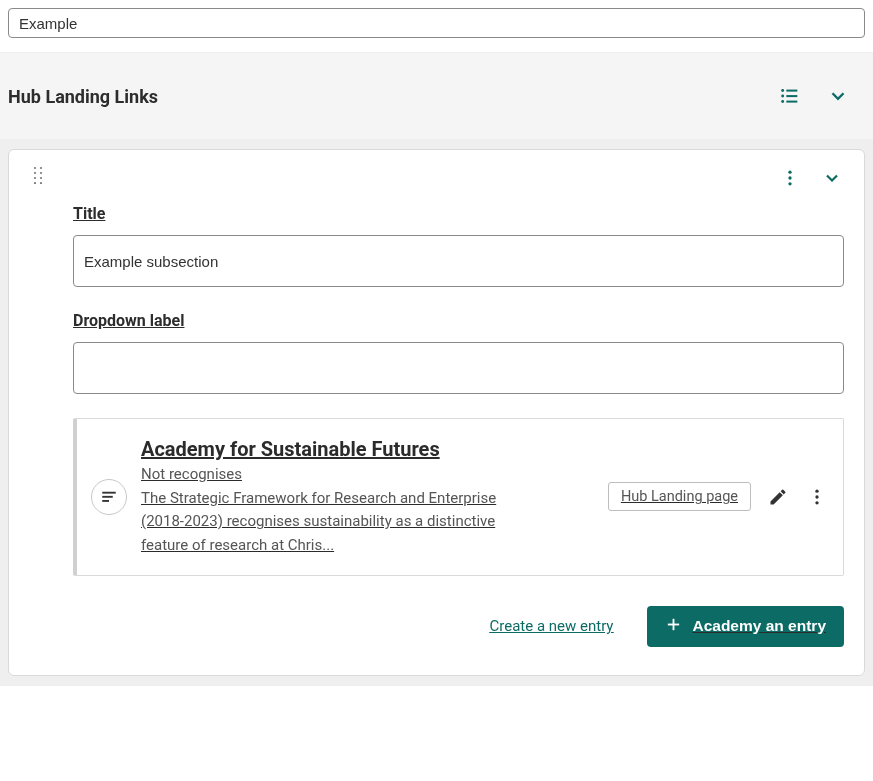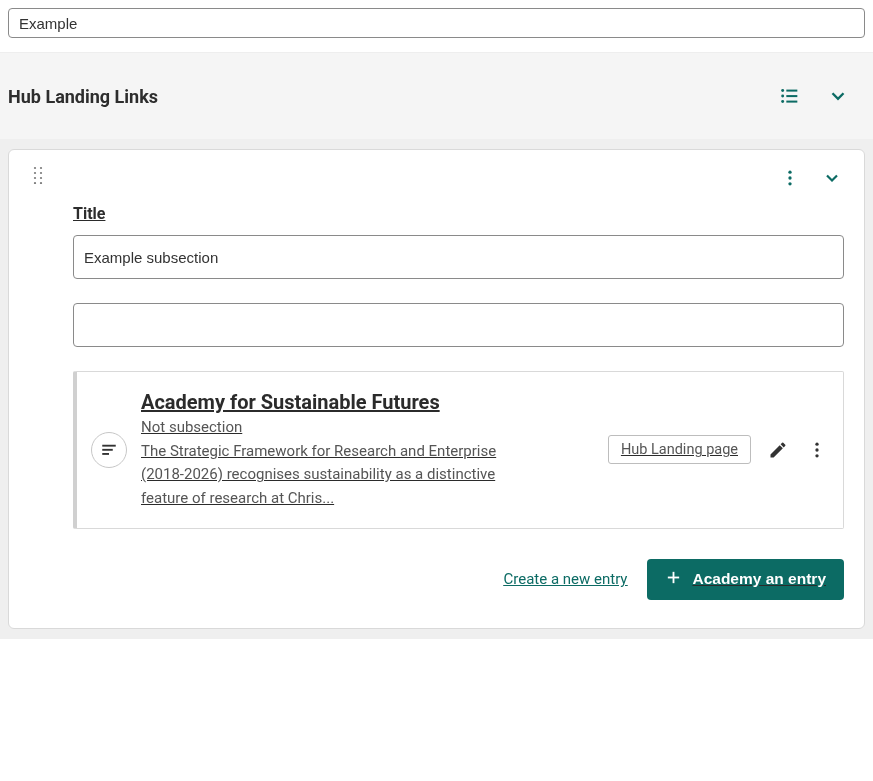--- a/index.html
+++ b/index.html
@@ -87,21 +87,21 @@
     font-size: 16px;
     font-weight: 700;
     color: #2d2d2d;
     margin-bottom: 12px;
     display: flex;
     justify-content: space-between;
     align-items:center;
   }
   .text-input {
     width: 100%;
-    height: 44px;
+    height: 52px;
     border: 1px solid #8a8a8a;
     border-radius: 4px;
     padding: 0 10px;
     font-size: 15px;
     color: #333;
     outline: none;
     margin-bottom: 24px;
   }
   .link-entry {
     display:flex;
@@ -155,21 +155,21 @@
     border-radius: 3px;
     padding: 5px 12px;
     font-size: 14.5px;
     color: #555;
     background:#fff;
   }
   .card-actions {
     display:flex;
     justify-content:flex-end;
     align-items:center;
-    gap: 20px;
+    gap: 34px;
     margin-top: 30px;
   }
   .link-primary {
     color: #0c6b64;
     text-decoration: underline;
     font-size: 15px;
     cursor:pointer;
   }
   .btn-primary {
     background: #0c6b64;
@@ -241,35 +241,36 @@
               <polyline points="6 9 12 15 18 9"></polyline>
             </svg>
         </button>
       </div>
     </div>
 
     <div class="card-body">
       <div class="field-label">Title</div>
       <input class="text-input" type="text" value="Example subsection" style="">
 
+      <div class="field-label">Dropdown label</div>
       <input class="text-input" type="text" value="" style="">
 
 
       <div class="link-entry">
         <span class="entry-icon">
           <svg width="18" height="18" viewBox="0 0 24 24" fill="currentColor">
               <rect x="3" y="5" width="18" height="2.5"></rect>
               <rect x="3" y="10.5" width="14" height="2.5"></rect>
               <rect x="3" y="16" width="9" height="2.5"></rect>
             </svg>
         </span>
         <div class="entry-text">
           <div class="entry-title">Academy for Sustainable Futures</div>
-          <div class="entry-status">Not subsection</div>
-          <div class="entry-excerpt">The Strategic Framework for Research and Enterprise (2018-2026) recognises sustainability as a distinctive feature of research at Chris...</div>
+          <div class="entry-status">Not recognises</div>
+          <div class="entry-excerpt">The Strategic Framework for Research and Enterprise (2018-2023) recognises sustainability as a distinctive feature of research at Chris...</div>
         </div>
         <div class="entry-right">
           <span class="entry-tag">Hub Landing page</span>
           <button class="icon-btn" style="color:#333">
             <svg width="20" height="20" viewBox="0 0 24 24" fill="currentColor">
                 <path d="M3 17.25V21h3.75L17.81 9.94l-3.75-3.75L3 17.25zM20.71 7.04a1 1 0 0 0 0-1.41l-2.34-2.34a1 1 0 0 0-1.41 0l-1.83 1.83 3.75 3.75 1.83-1.83z"></path>
               </svg>
           </button>
           <button class="icon-btn" style="color:#333">
             <svg width="20" height="20" viewBox="0 0 24 24" fill="currentColor">

